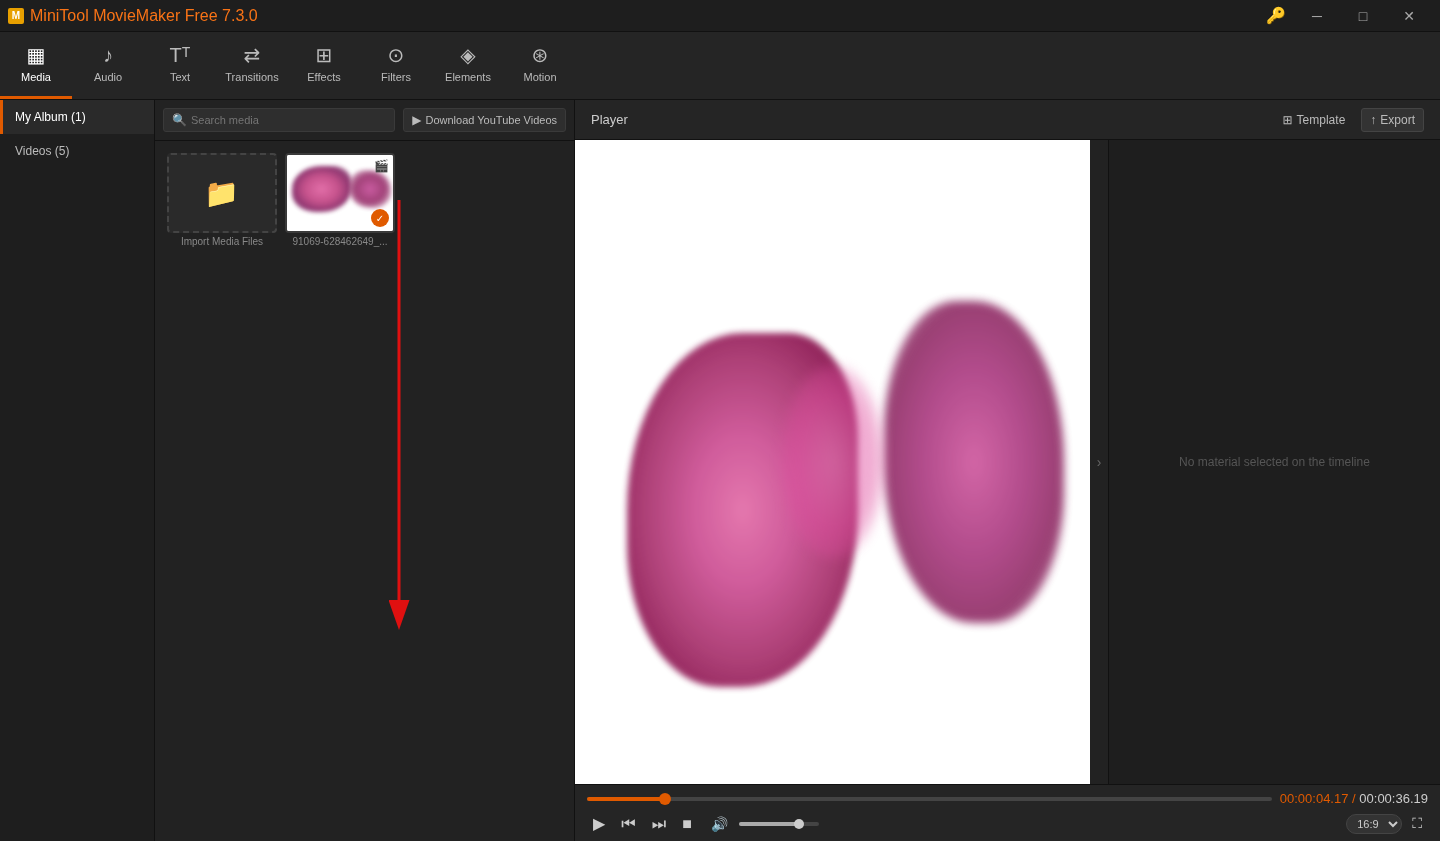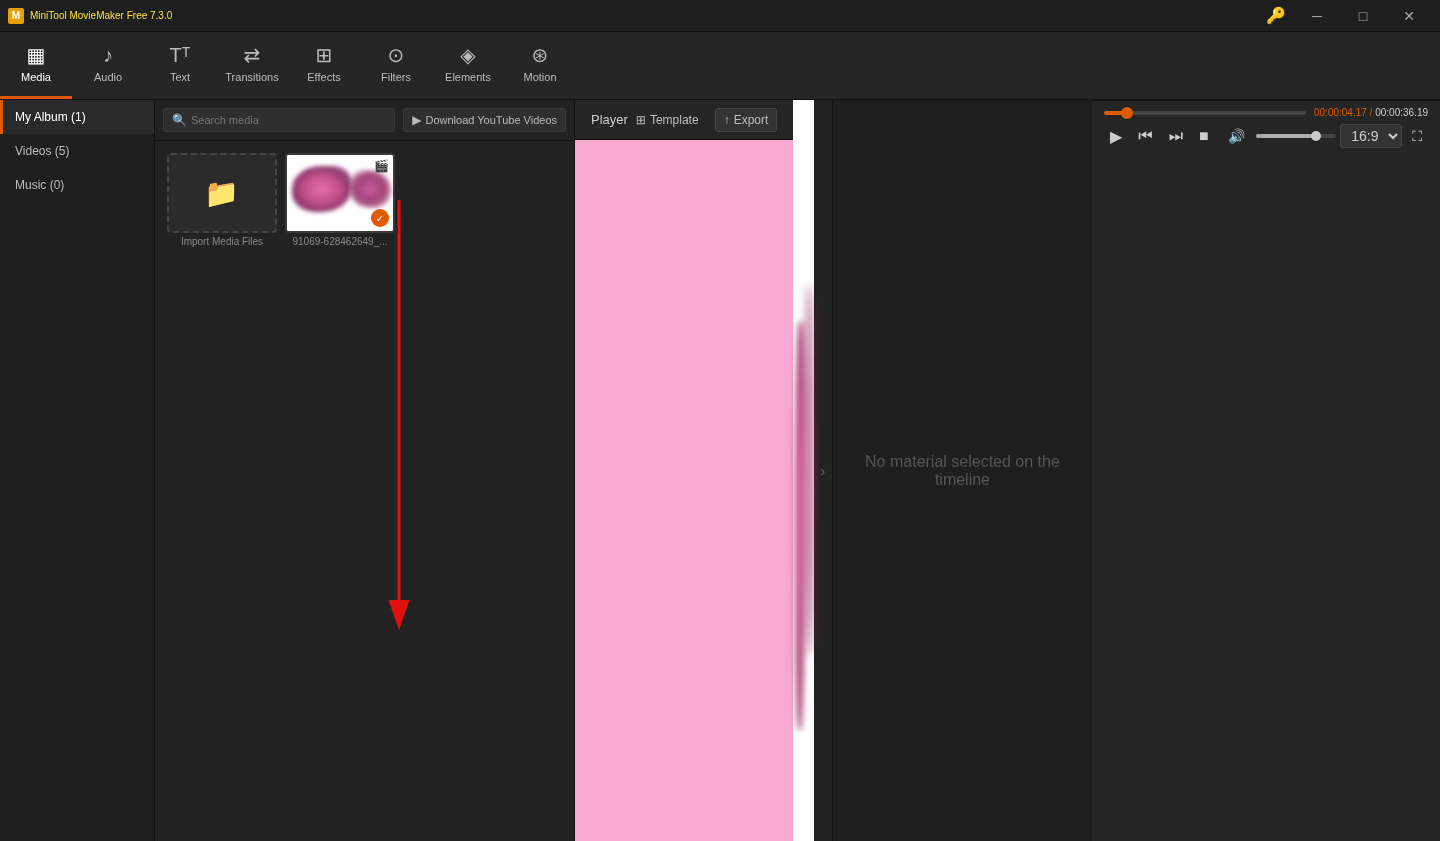--- a/index.html
+++ b/index.html
@@ -9,21 +9,21 @@
     #titlebar {
       height: 32px;
       background: #1e1e1e;
       display: flex;
       align-items: center;
       padding: 0 8px;
       justify-content: space-between;
       border-bottom: 1px solid #111;
     }
     #titlebar .left { display: flex; align-items: center; gap: 6px; }
-    #titlebar .title { font-size: 10px; color: #fde047; }
+    #titlebar .title { font-size: 16px; color: #f97316; }
     #titlebar .logo { width: 16px; height: 16px; background: #e8a000; border-radius: 2px; display: flex; align-items: center; justify-content: center; color: #fff; font-size: 10px; font-weight: bold; }
     #titlebar .win-controls { display: flex; gap: 0; }
     #titlebar .win-btn { width: 46px; height: 32px; display: flex; align-items: center; justify-content: center; cursor: pointer; color: #aaa; font-size: 14px; background: transparent; border: none; }
 
     
     #toolbar {
       height: 68px;
       background: #252525;
       display: flex;
       align-items: stretch;
@@ -168,22 +168,23 @@
       position: absolute;
       top: 4px;
       right: 4px;
       color: #fff;
       font-size: 12px;
     }
 
     
     #player-area {
       flex: 1;
-      background: #f9a8d4;
-      display: flex;
+      background: #ef4444;
+      display: flex;
+      flex-direction: column;
     }
     #player-header {
       height: 40px;
       background: #252525;
       display: flex;
       align-items: center;
       padding: 0 16px;
       justify-content: space-between;
       border-bottom: 1px solid #111;
     }
@@ -251,27 +252,27 @@
       background: #222;
       display: flex;
       align-items: center;
       justify-content: center;
       cursor: pointer;
       color: #666;
       font-size: 14px;
     }
 
     #no-material-panel {
-      width: 260px;
+      width: 332px;
       background: #1e1e1e;
       display: flex;
       align-items: center;
       justify-content: center;
       color: #555;
-      font-size: 16px;
+      font-size: 12px;
       text-align: center;
       padding: 16px;
       border-left: 1px solid #111;
     }
 
     
     #player-controls {
       background: #252525;
       padding: 6px 12px;
       border-top: 1px solid #111;
@@ -299,21 +300,21 @@
     #progress-handle {
       position: absolute;
       top: 50%;
       left: 11.4%;
       transform: translate(-50%, -50%);
       width: 12px;
       height: 12px;
       background: #e05a00;
       border-radius: 50%;
     }
-    .time-display { color: #e05a00; font-size: 10px; white-space: nowrap; }
+    .time-display { color: #e05a00; font-size: 13px; white-space: nowrap; }
     #control-btns {
       display: flex;
       align-items: center;
       gap: 4px;
     }
     .ctrl-btn {
       background: transparent;
       border: none;
       color: #ccc;
       font-size: 16px;
@@ -350,23 +351,23 @@
       width: 10px;
       height: 10px;
       background: #ccc;
       border-radius: 50%;
     }
     #aspect-select {
       margin-left: auto;
       background: #333;
       border: 1px solid #444;
       color: #ccc;
-      font-size: 14px;
+      font-size: 11px;
       padding: 2px 6px;
-      border-radius: 3px;
+      border-radius: 10px;
       cursor: pointer;
     }
     .fullscreen-btn {
       background: transparent;
       border: none;
       color: #ccc;
       font-size: 14px;
       cursor: pointer;
       padding: 2px 6px;
     }
@@ -431,21 +432,20 @@
     <span class="toolbar-icon">⊛</span>
     <span>Motion</span>
   </div>
 </div>
 
 <div id="main">
 
   <div id="sidebar">
     <div class="sidebar-item active">My Album (1)</div>
     <div class="sidebar-item">Videos (5)</div>
-    <div class="sidebar-item">Music (0)</div>
   </div>
 
   <div id="media-panel">
     <div id="media-toolbar">
       <div id="search-input-wrap">
         <span style="color:#666;font-size:12px;">🔍</span>
         <input type="text" placeholder="Search media" style="">
       </div>
       <div class="download-btn">
         <span style="font-size:12px;">▶</span>

